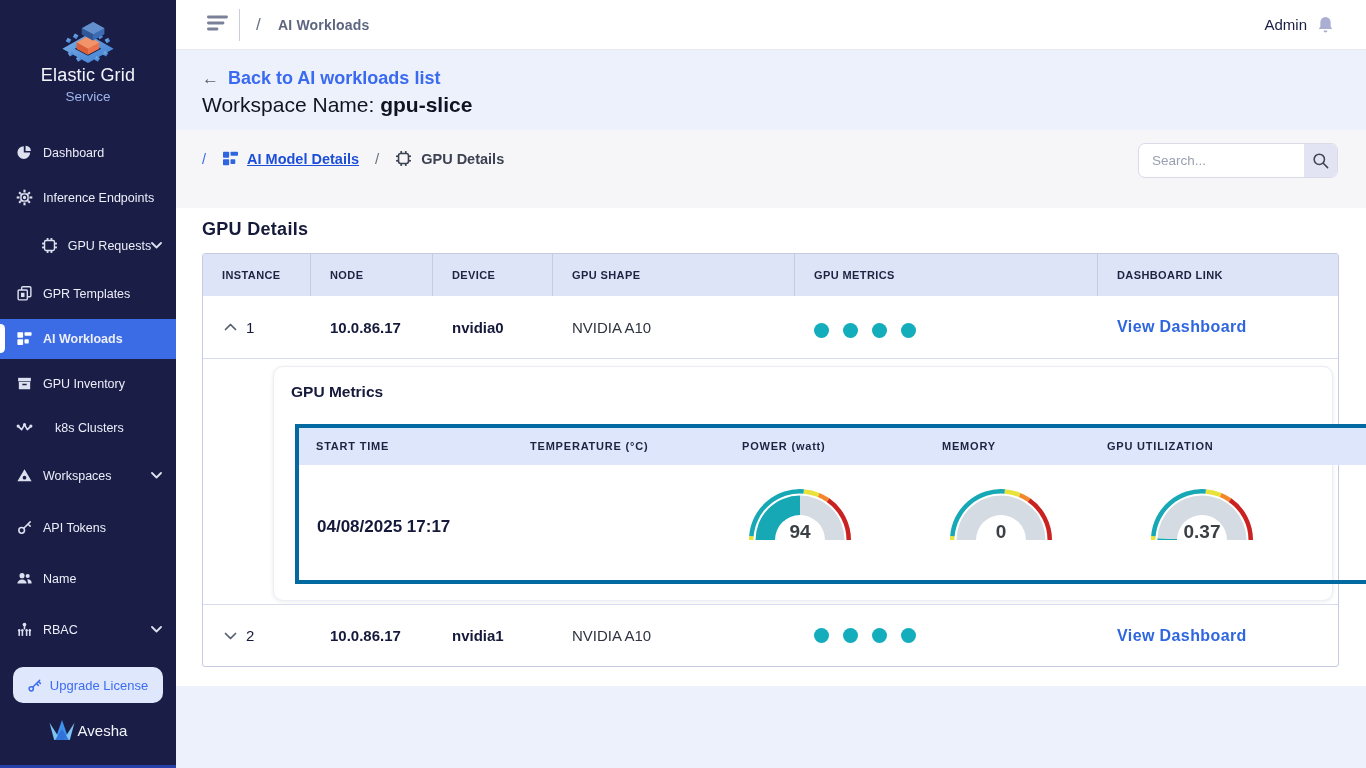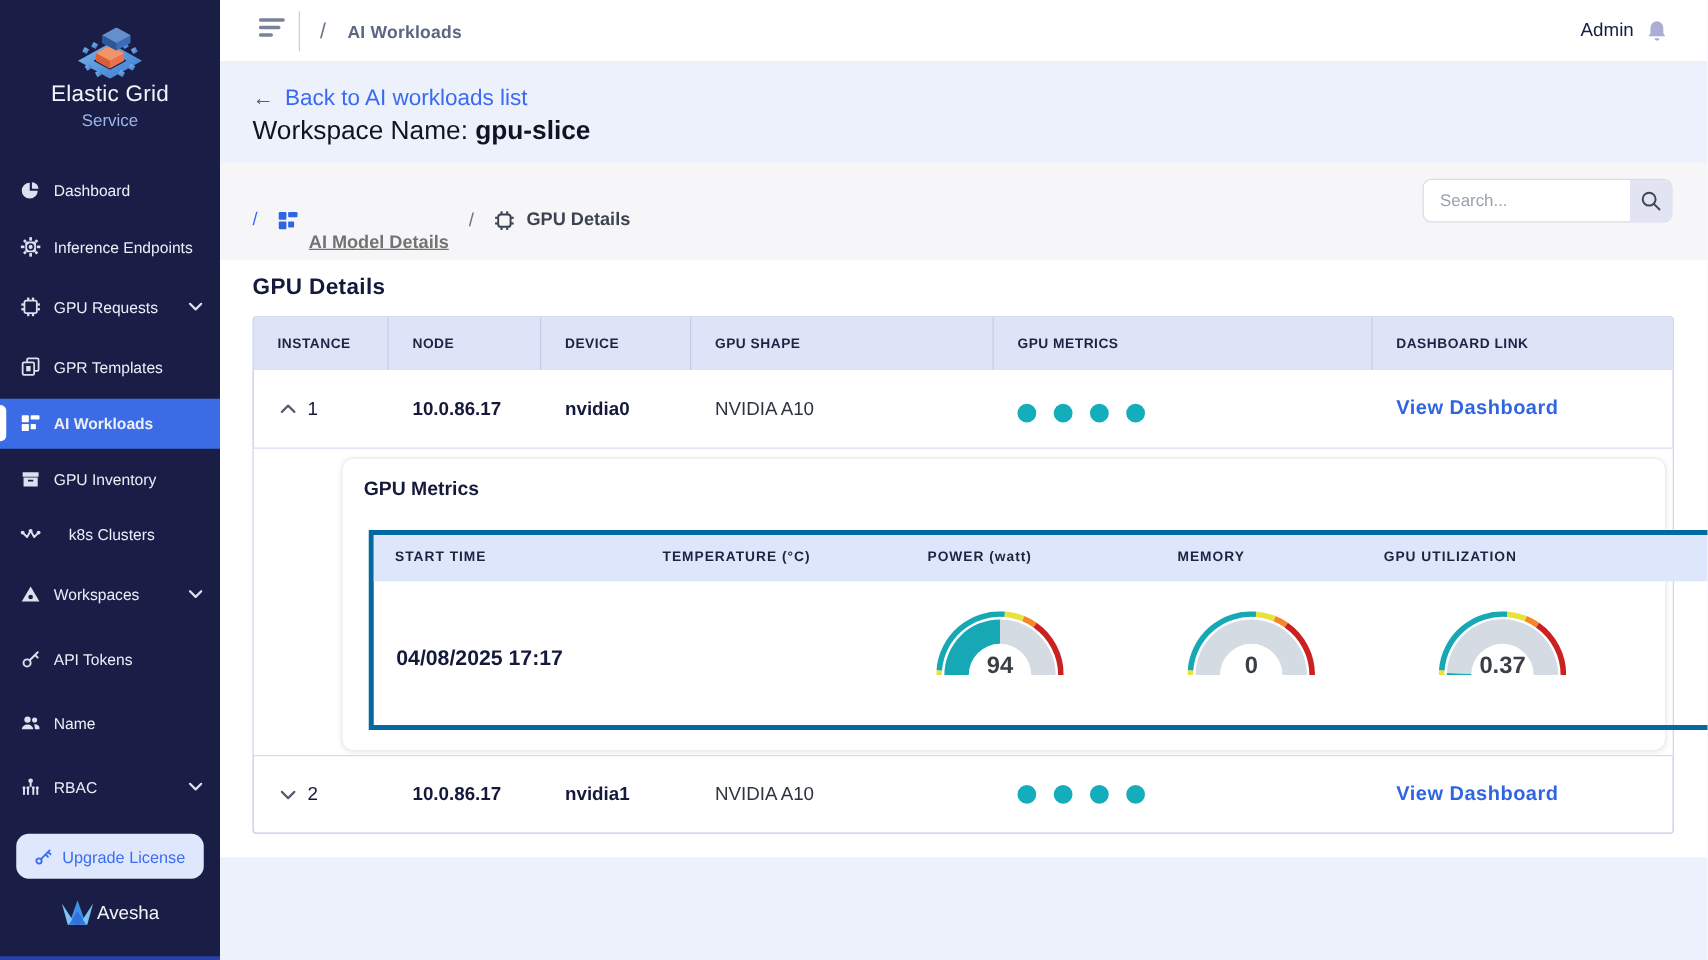--- a/index.html
+++ b/index.html
@@ -4,21 +4,21 @@
 <style>
 * { margin:0; padding:0; box-sizing:border-box; }
 html,body { width:1366px; height:768px; overflow:hidden; font-family:"Liberation Sans", sans-serif; }
 body { display:flex; background:#edf1fc; }
 
 .sidebar { width:176px; height:768px; background:#1a1e47; flex:0 0 176px; position:relative; color:#e9ebf7; }
 .logo-wrap { text-align:center; padding-top:22px; }
 .logo-title { color:#f4f5fb; font-size:18px; margin-top:2px; letter-spacing:0.2px; }
 .logo-sub { color:#9fb4ea; font-size:13.5px; margin-top:3px; }
 .nav { position:absolute; top:130px; left:0; right:0; }
-.nav-item:nth-child(1){height:45px;} .nav-item:nth-child(2){height:45px;} .nav-item:nth-child(3){height:51px;}
+.nav-item:nth-child(1){height:45px;} .nav-item:nth-child(2){height:45px;} .nav-item:nth-child(3){height:51px;justify-content:center;}
 .nav-item:nth-child(4){height:45px;} .nav-item:nth-child(5){height:45px;} .nav-item:nth-child(6){height:45px;}
 .nav-item:nth-child(7){height:43px;gap:12px;} .nav-item:nth-child(8){height:53px;} .nav-item:nth-child(9){height:51px;}
 .nav-item:nth-child(10){height:51px;} .nav-item:nth-child(11){height:51px;}
 .nav-item { position:relative; display:flex; align-items:center; padding-left:16px; font-size:12.5px; color:#eceef8; }
 .nav-item .ic { width:17px; height:17px; margin-right:10px; flex:0 0 17px; display:flex; align-items:center; }
 .nav-item .chev { position:absolute; right:14px; top:50%; margin-top:-4px; }
 .nav-item.active { background:linear-gradient(#3c6ce5,#3c6ce5) 0 50%/100% 40px no-repeat; }
 .nav-item.active::before { content:""; position:absolute; left:-4px; top:8px; bottom:8px; width:9px; background:#fff; border-radius:5px; }
 .upgrade { position:absolute; left:13px; right:13px; top:667px; height:36px; background:#dfe7fc; border-radius:10px; display:flex; align-items:center; justify-content:center; color:#3d6cf0; font-size:13px; }
 .avesha { position:absolute; left:0; right:0; top:720px; display:flex; align-items:center; justify-content:center; }
@@ -29,28 +29,28 @@
 .topbar { height:50px; background:#fff; border-bottom:1px solid #e9e9ef; display:flex; align-items:center; position:relative; }
 .burger { margin-left:31px; }
 .tb-div { width:1px; height:32px; background:#c9ccd9; margin-left:10px; }
 .tb-crumb { margin-left:16px; font-size:14px; font-weight:bold; color:#5d6580; letter-spacing:0.2px; display:flex; align-items:center; }
 .tb-crumb .slash { color:#6a7187; font-weight:normal; font-size:17px; margin-right:17px; }
 .tb-right { position:absolute; right:31px; display:flex; align-items:center; }
 .tb-right .admin { color:#181d45; font-size:15px; margin-right:9px; }
 .hero { height:80px; background:#edf1fc; padding-left:26px; }
 .backrow { padding-top:18px; display:flex; align-items:center; }
 .backrow .arr { color:#565d6e; font-size:17px; width:26px; }
-.backrow a { color:#3a6af0; font-size:18px; text-decoration:none; }
+.backrow a { color:#3a6af0; font-size:18px; text-decoration:none;font-weight:bold; }
 .wsname { margin-top:4px; font-size:21px; color:#101322; }
 .wsname b { font-weight:bold; }
 .crumbstrip { height:78px; background:#f6f6f8; position:relative; }
 .crumb2 { position:absolute; left:26px; top:20px; display:flex; align-items:center; font-size:14.5px; }
 .crumb2 .sl1 { color:#3a6af0; margin-right:16px; }
 .crumb2 .sl2 { color:#6a7183; margin:0 16px; font-size:15px; }
-.crumb2 a { color:#737373; font-weight:bold; text-decoration:underline; margin-left:8px;margin-top:36px; }
+.crumb2 a { color:#1d4ed8; font-weight:bold; text-decoration:underline; margin-left:8px; }
 .crumb2 .gd { color:#3c4252; font-weight:bold; margin-left:9px; }
 .search { position:absolute; right:28px; top:13px; width:200px; height:35px; background:#fff; border:1px solid #d9dbe8; border-radius:7px; display:flex; overflow:hidden; }
 .search input { border:0; outline:none; flex:1; width:0; min-width:0; padding-left:13px; font-size:13.5px; color:#9aa0b0; font-family:"Liberation Sans",sans-serif; background:transparent; }
 .search input::placeholder { color:#9aa0b0; }
 .search .mag { width:33px; background:#e2e4f3; display:flex; align-items:center; justify-content:center; }
 .content { background:#fff; height:478px; padding:11px 27px 0 26px; }
 .content h2 { font-size:18px; color:#15193a; letter-spacing:0.3px; }
 
 .gtable { margin-top:13px; width:1137px; border:1px solid #c6cbe4; border-radius:3px; }
 .ghead { height:42px; background:#dee4f8; display:flex; }

